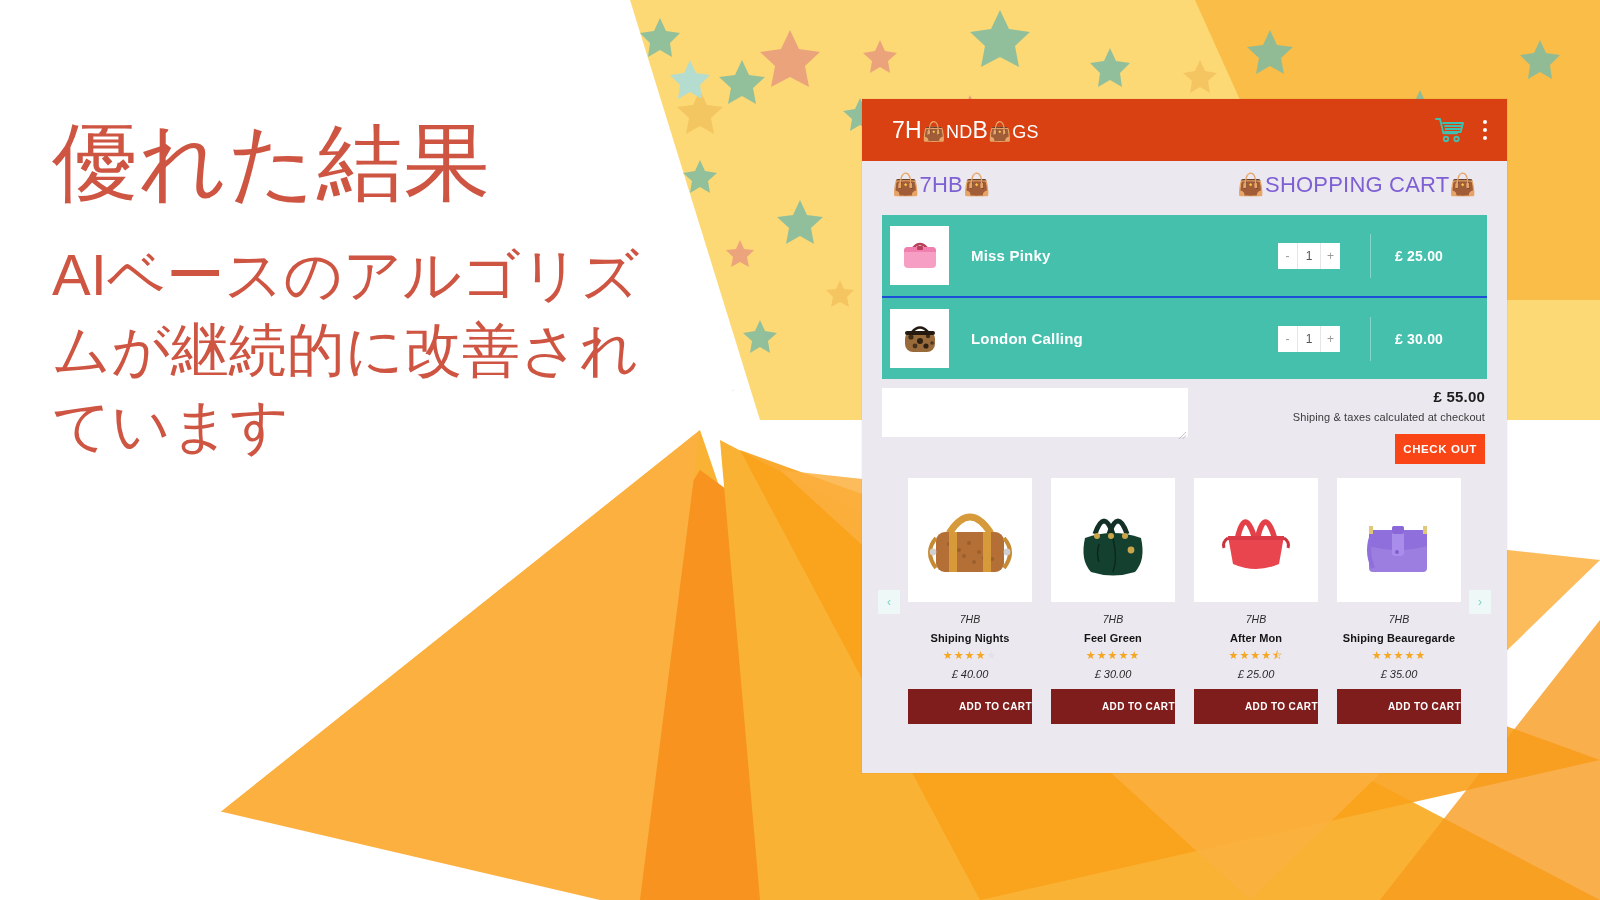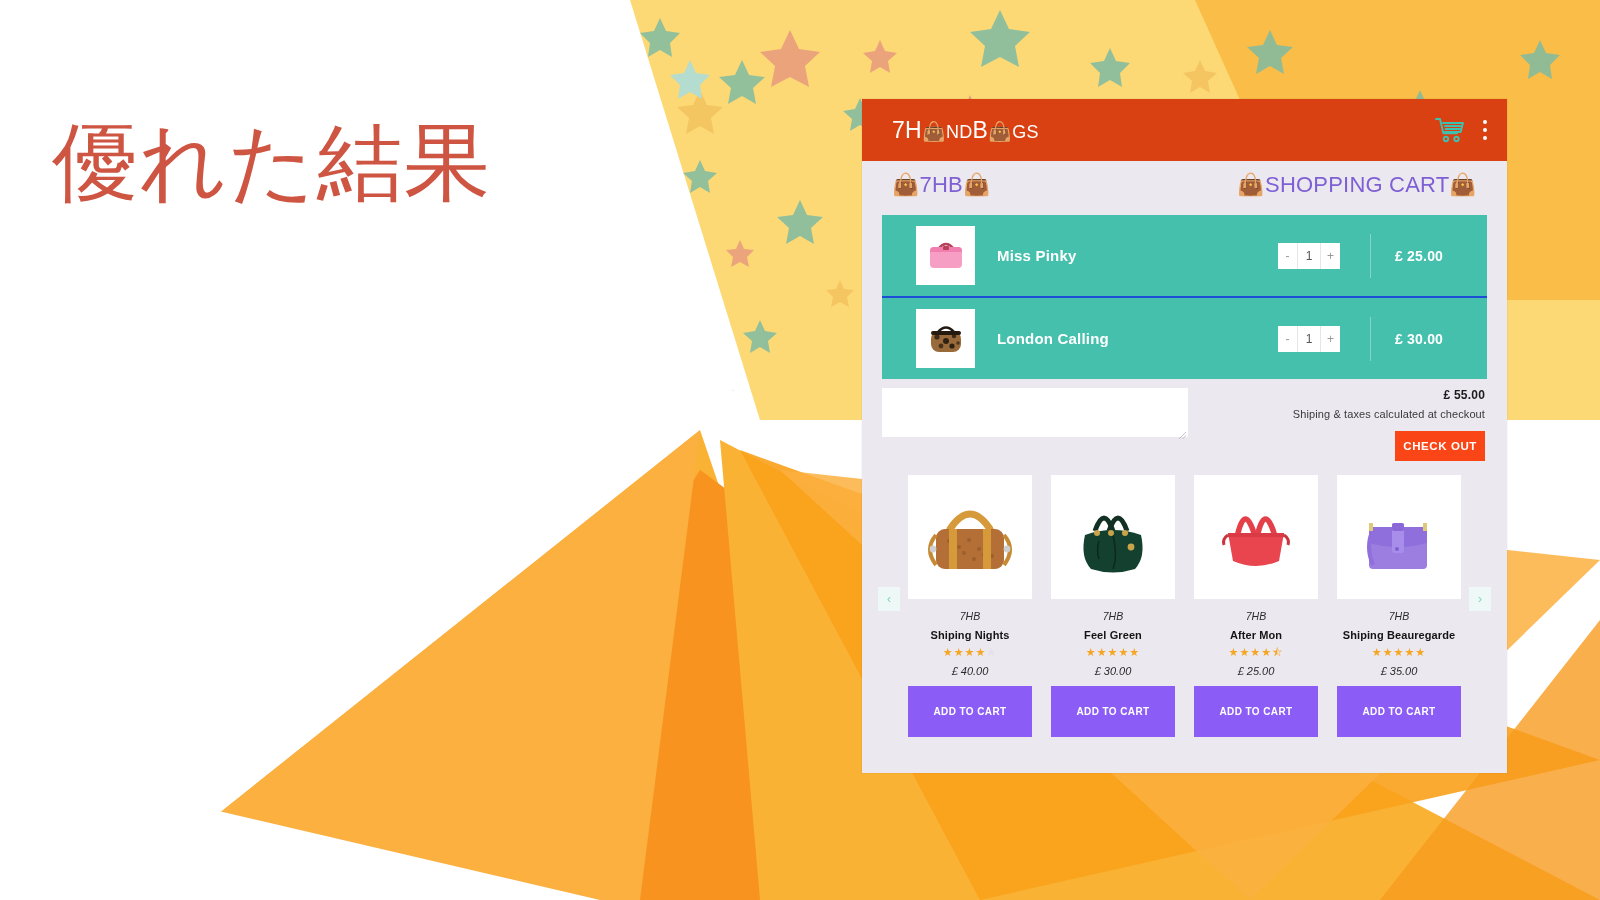--- a/index.html
+++ b/index.html
@@ -109,21 +109,21 @@
 
   
   #cart {
     margin: 6px 20px 0 20px;
     background: #44c0ad;
   }
   .cart-row {
     display: flex;
     align-items: center;
     height: 81px;
-    padding: 0 0 0 34px;
+    padding: 0 0 0 8px;
     position: relative;
   }
   .cart-row + .cart-row { border-top: 2px solid #1d4ed8; justify-content: space-between; }
   .thumb {
     width: 59px; height: 59px;
     background: #ffffff;
     flex: 0 0 59px;
     display: flex; align-items: center; justify-content: center;
     overflow: hidden;
   }
@@ -183,21 +183,21 @@
   #note-wrap { position: relative; }
   #resize-grip {
     position: absolute; right: 1px; bottom: 1px;
     width: 9px; height: 9px; pointer-events: none;
   }
   #totals-right {
     margin-left: auto;
     text-align: right;
     padding-right: 2px;
   }
-  #grand-total { font-size: 12px; font-weight: bold; color: #1c1c1c; letter-spacing: 0.2px; }
+  #grand-total { font-size: 15px; font-weight: bold; color: #1c1c1c; letter-spacing: 0.2px; }
   #tax-note { font-size: 11px; color: #3a3a3a; margin-top: 6px; letter-spacing: 0.1px; }
   #checkout {
     margin-top: 11px;
     background: #fa4616;
     color: #ffffff;
     border: none;
     font-family: "Liberation Sans", sans-serif;
     font-size: 11.5px;
     font-weight: bold;
     letter-spacing: 0.6px;
@@ -230,30 +230,31 @@
     overflow: hidden;
   }
   .brand { font-size: 10.5px; font-style: italic; color: #2a2a2a; margin-top: 11px; }
   .title { font-size: 11px; font-weight: bold; color: #141414; margin-top: 7px; letter-spacing: 0.1px; }
   .stars { margin-top: 6px; font-size: 11px; line-height: 1; color: #f5a623; letter-spacing: 1px; }
   .stars .off { color: #e4e1e8; }
   .cost { font-size: 11px; font-style: italic; color: #2a2a2a; margin-top: 7px; }
   .atc {
     margin-top: 9px;
     width: 124px;
-    background: #8b5cf6;
+    background: #7f1d1d;
     color: #ffffff;
     border: none;
     font-family: "Liberation Sans", sans-serif;
     font-size: 10px;
     font-weight: bold;
     letter-spacing: 0.4px;
-    padding: 20px 0;
+    padding: 12px 0;
     cursor: pointer;
     display: block;
+    text-align: right;
   }
   .nav-arrow {
     position: absolute;
     top: 112px;
     width: 22px; height: 24px;
     background: #eef8f6;
     display: flex; align-items: center; justify-content: center;
     color: #7fd3c4;
     font-size: 12px;
     cursor: pointer;
@@ -345,20 +346,21 @@
       <polygon points="1600,560 1250,900 780,470" fill="#fbb040" opacity="0.85"></polygon>
       <polygon points="1600,620 1600,900 1380,900" fill="#f79b1e" opacity="0.8"></polygon>
     </g>
     <polygon points="110,900 700,430 640,900" fill="#fbb040"></polygon>
     <polygon points="0,900 0,760 600,900" fill="#ffffff"></polygon>
     <rect x="0" y="860" width="120" height="40" fill="#ffffff"></rect>
   </svg>
 
   <div id="copy">
     <h1 id="headline">優れた結果</h1>
+    <p id="subhead">AIベースのアルゴリズムが継続的に改善されています</p>
   </div>
 
   <div id="panel">
 
     <div id="appbar">
       <div id="logo">
         <span>7H</span>
           <span class="bagglyph">👜</span>
           <span class="sm">ND</span>
           <span>B</span>

